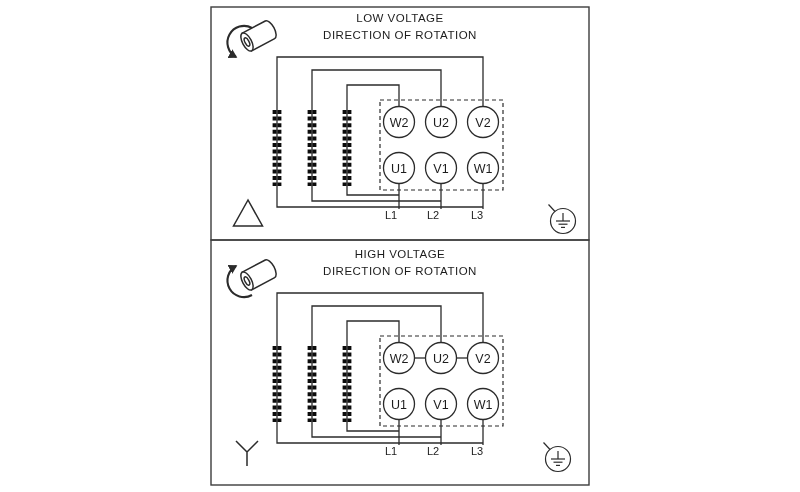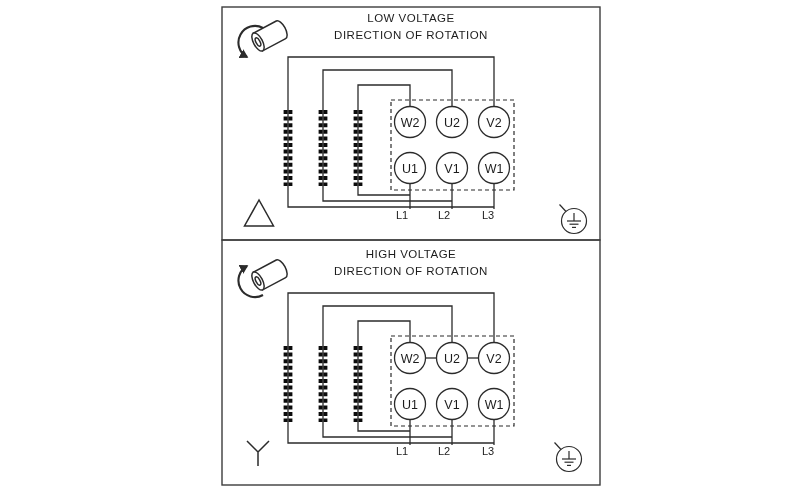--- a/index.html
+++ b/index.html
@@ -1,16 +1,16 @@
 <!DOCTYPE html>
 <html><head>
 <meta charset="utf-8">
 <style>
   html,body{margin:0;padding:0;background:#ffffff;}
-  .sheet{position:relative;width:707px;height:492px;background:#ffffff;overflow:hidden;margin-left:11px;}
+  .sheet{position:relative;width:707px;height:492px;background:#ffffff;overflow:hidden;}
   svg{display:block;}
   .wire{fill:none;stroke:#2b2b2b;stroke-width:1.3;}
   .border{fill:none;stroke:#3d3d3d;stroke-width:1.4;}
   .dashedbox{fill:none;stroke:#2b2b2b;stroke-width:1.2;stroke-dasharray:4 3;}
   .terminal{fill:#ffffff;stroke:#2b2b2b;stroke-width:1.3;}
   .bar{stroke:#0c0c0c;stroke-width:4;stroke-dasharray:4 2.6;fill:none;}
   .sym{fill:none;stroke:#2b2b2b;stroke-width:1.5;}
   .symthin{fill:none;stroke:#2b2b2b;stroke-width:1.2;}
   .arrow{fill:none;stroke:#2b2b2b;stroke-width:2.1;}
   .title{font:11.5px "Liberation Sans",sans-serif;letter-spacing:.5px;fill:#1c1c1c;text-anchor:middle;}

